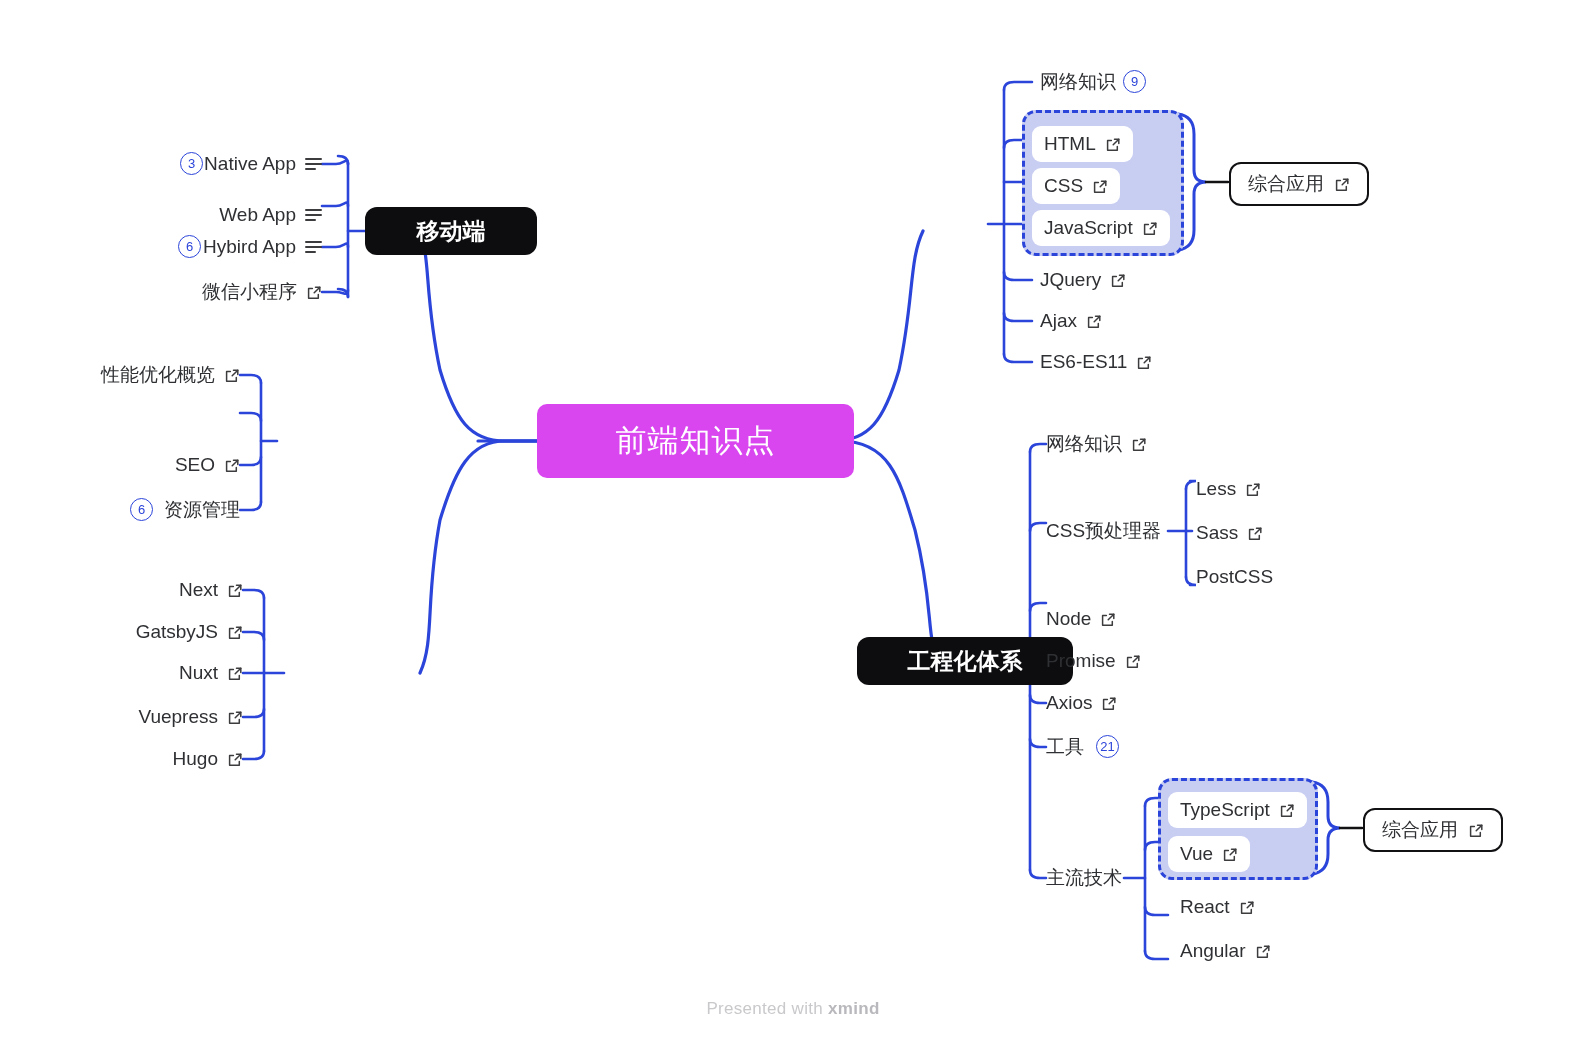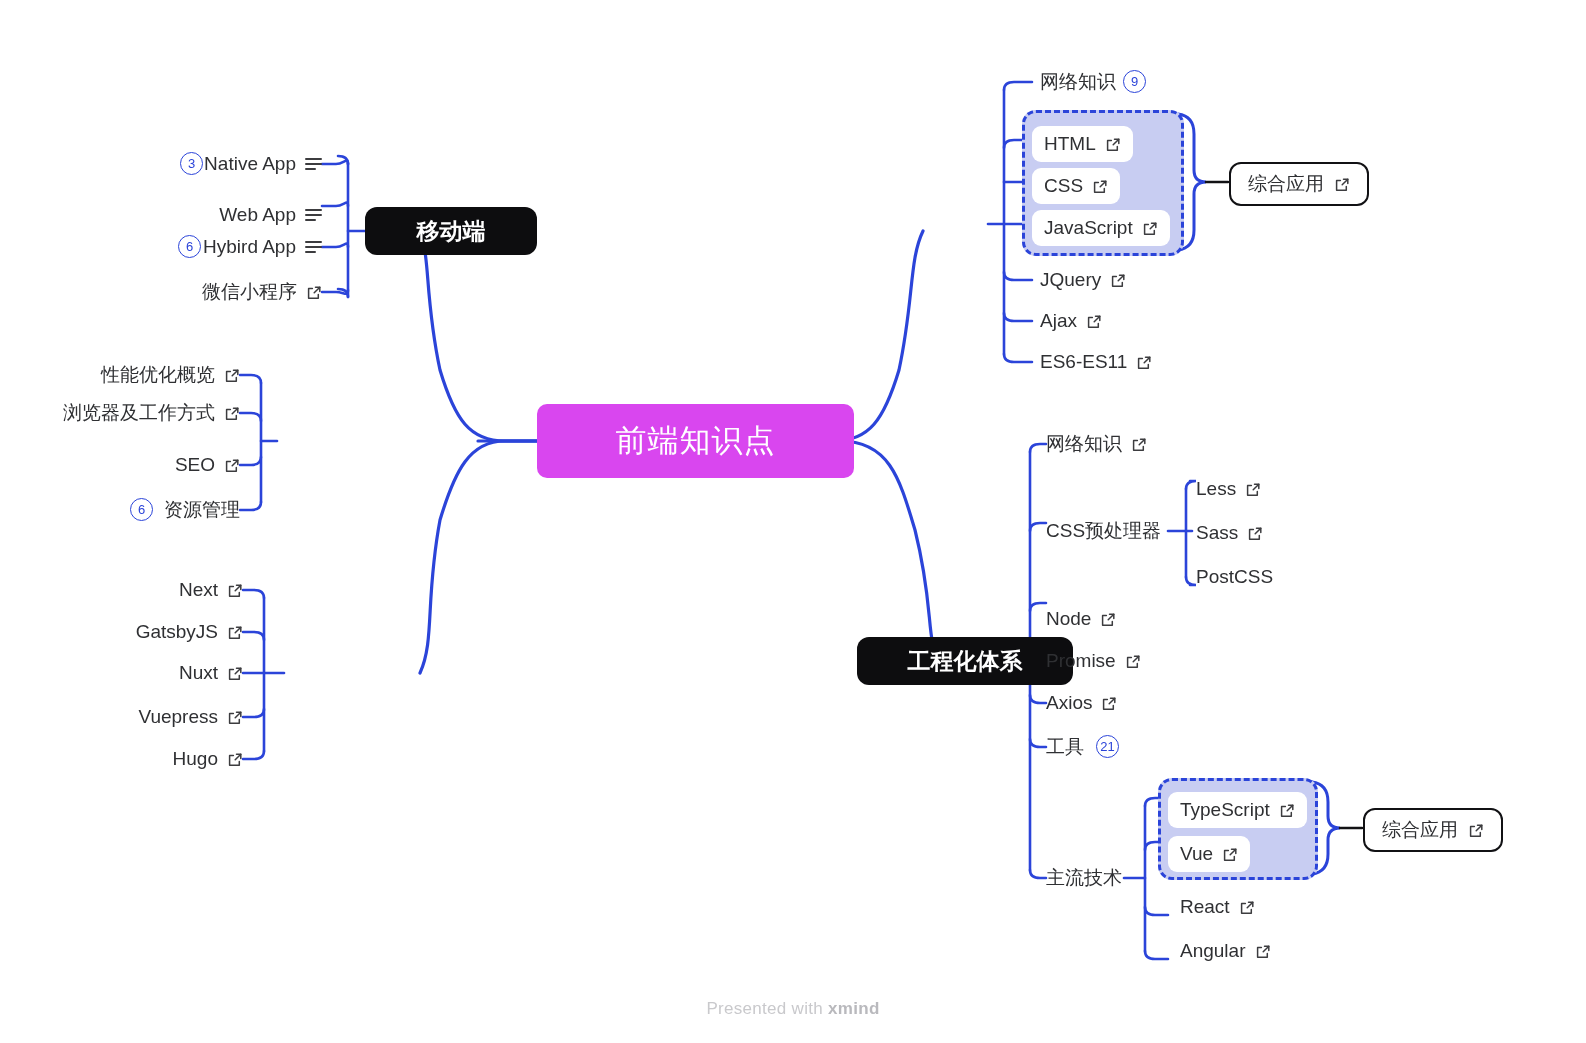--- a/index.html
+++ b/index.html
@@ -267,30 +267,20 @@
     <span>性能优化概览</span>
     <span class="ext-icon">
       <svg viewBox="0 0 16 16" fill="none" stroke="#3c3c3f" stroke-width="1.5" stroke-linecap="round" stroke-linejoin="round">
         <path d="M9.5 2.2H13.8V6.5"></path>
           <path d="M13.8 2.2 L8.2 7.8"></path>
         <path d="M12.3 9.6V13.3H2.6V3.6H6.4"></path>
       </svg>
     </span>
   </div>
 
-  <div class="node leaf r" style="left:0px;top:399px;width:240px;justify-content:flex-end;">
-    <span>浏览器及工作方式</span>
-    <span class="ext-icon">
-      <svg viewBox="0 0 16 16" fill="none" stroke="#3c3c3f" stroke-width="1.5" stroke-linecap="round" stroke-linejoin="round">
-        <path d="M9.5 2.2H13.8V6.5"></path>
-          <path d="M13.8 2.2 L8.2 7.8"></path>
-        <path d="M12.3 9.6V13.3H2.6V3.6H6.4"></path>
-      </svg>
-    </span>
-  </div>
 
   <div class="node leaf r" style="left:40px;top:451px;width:200px;justify-content:flex-end;">
     <span>SEO</span>
     <span class="ext-icon">
       <svg viewBox="0 0 16 16" fill="none" stroke="#3c3c3f" stroke-width="1.5" stroke-linecap="round" stroke-linejoin="round">
         <path d="M9.5 2.2H13.8V6.5"></path>
           <path d="M13.8 2.2 L8.2 7.8"></path>
         <path d="M12.3 9.6V13.3H2.6V3.6H6.4"></path>
       </svg>
     </span>

